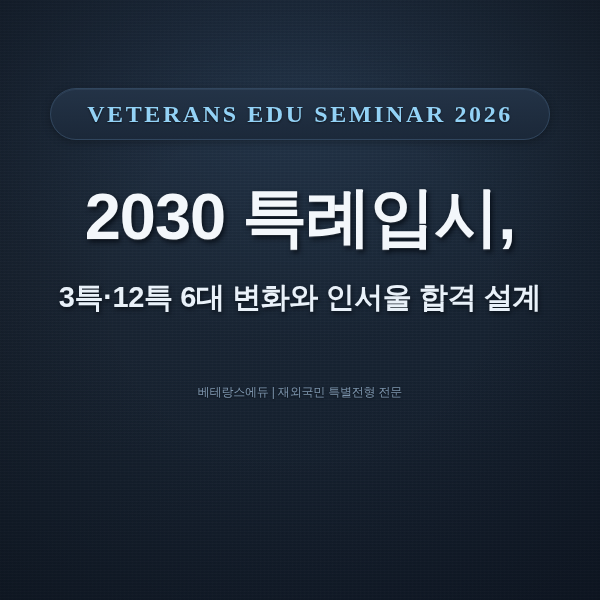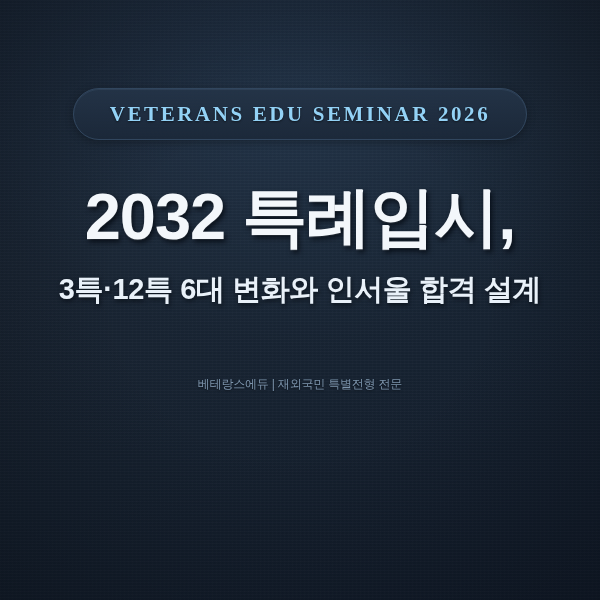--- a/index.html
+++ b/index.html
@@ -84,21 +84,21 @@
     align-items: center;
     justify-content: center;
     border: 1px solid #31465e;
     border-radius: 26px;
     background: linear-gradient(180deg, rgba(36,52,72,0.92) 0%, rgba(27,40,57,0.92) 100%);
     box-shadow: inset 0 1px 0 rgba(140,180,220,0.10), 0 2px 8px rgba(0,0,0,0.28);
   }
   .badge-label {
     font-family: "Liberation Serif", serif;
     font-weight: bold;
-    font-size: 21px;
+    font-size: 24px;
     letter-spacing: 2.6px;
     color: #93d2f6;
     white-space: nowrap;
     text-shadow: 0 1px 2px rgba(0,0,0,0.55);
   }
 
   
   .headline {
     margin-top: 44px;
     text-align: center;
@@ -117,21 +117,21 @@
     text-shadow: 2px 3px 5px rgba(2,6,12,0.72), 0 1px 0 rgba(255,255,255,0.18);
   }
   .headline-line.l2 {
     margin-top: 7px;
     color: #9ed4f1;
     text-shadow: 2px 3px 5px rgba(2,6,12,0.72), 0 1px 0 rgba(210,238,255,0.16);
   }
 
   
   .subtitle {
-    margin-top: 20px;
+    margin-top: 28px;
     font-family: "Liberation Sans", sans-serif;
     font-weight: bold;
     font-size: 29px;
     letter-spacing: -0.4px;
     color: #e9f1f9;
     white-space: nowrap;
     text-shadow: 1px 2px 4px rgba(2,6,12,0.62);
   }
 
   
@@ -155,21 +155,21 @@
   <div id="weave"></div>
   <div id="vignette"></div>
 
   <div id="content">
 
     <div class="badge">
       <span class="badge-label">VETERANS EDU SEMINAR 2026</span>
     </div>
 
     <div class="headline">
-      <span class="headline-line l1">2032 특례입시,</span>
+      <span class="headline-line l1">2030 특례입시,</span>
     </div>
 
     <div class="subtitle">3특·12특 6대 변화와 인서울 합격 설계</div>
 
     <div class="footer">베테랑스에듀 | 재외국민 특별전형 전문</div>
 
   </div>
 </div>
 
 </body></html>

